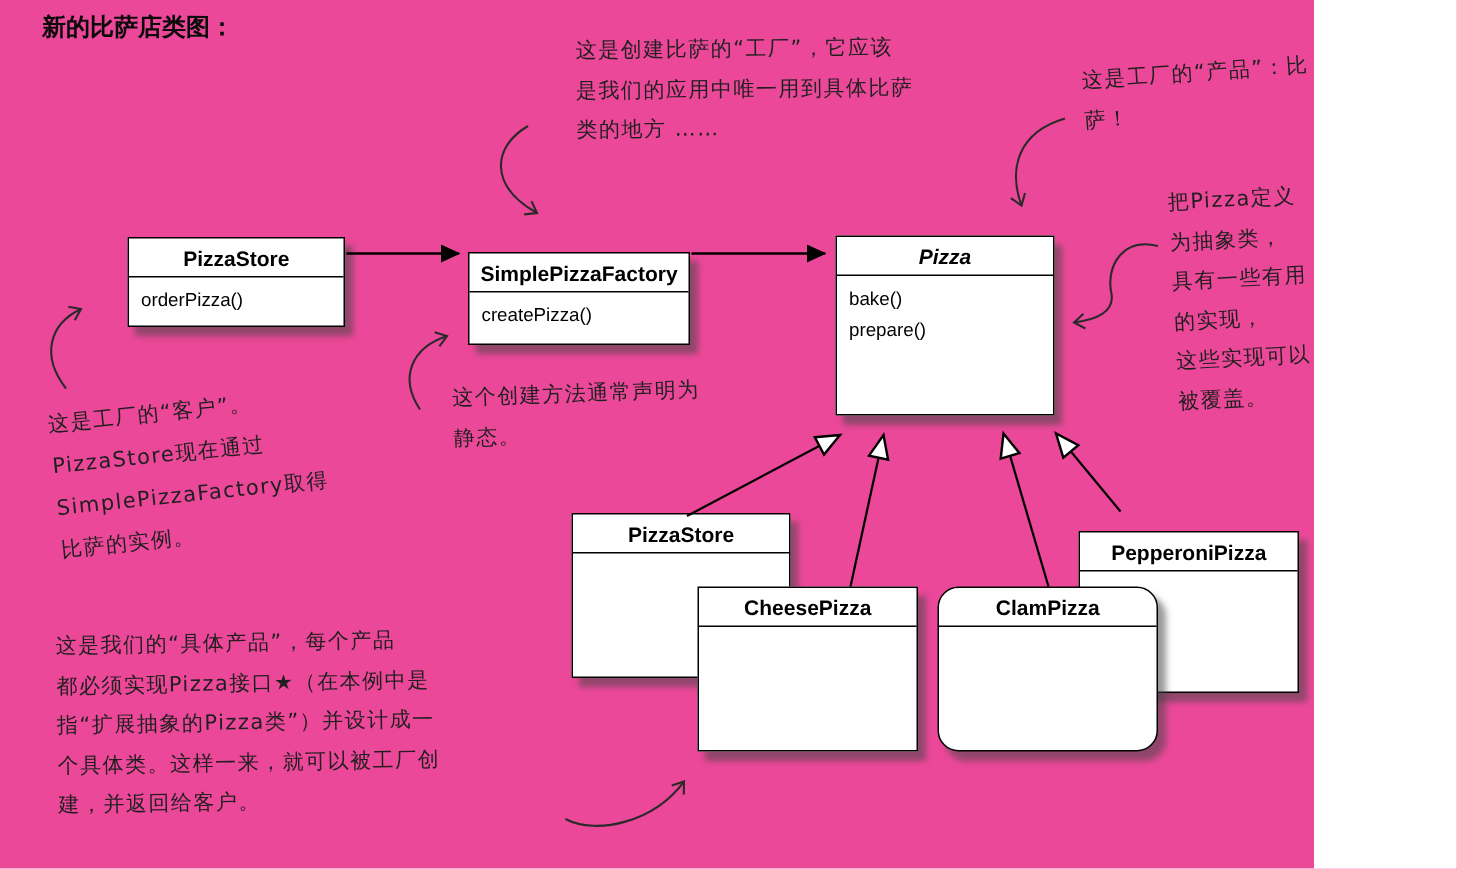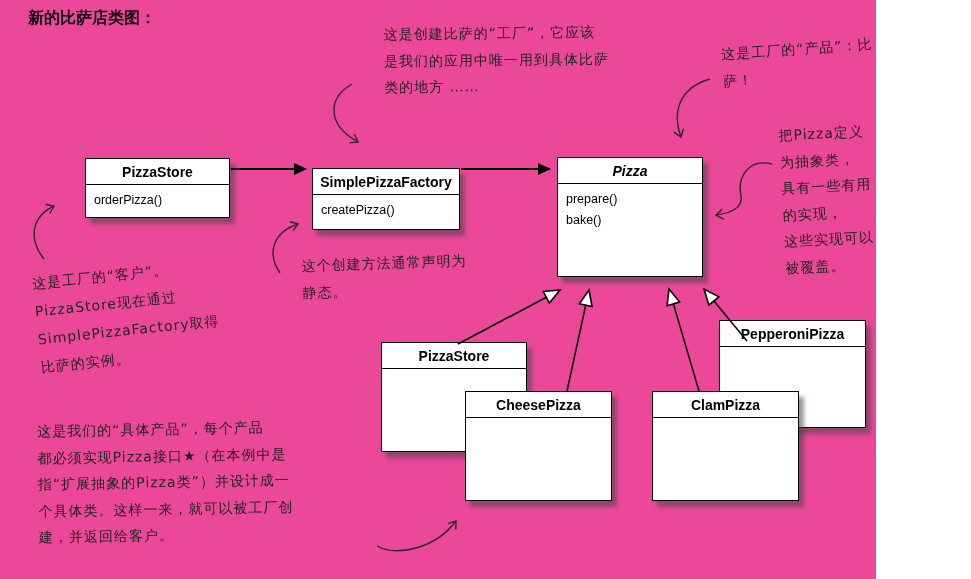--- a/index.html
+++ b/index.html
@@ -27,23 +27,23 @@
   #box-pizzastore .uml-body { height:24px; }
   #box-factory    { left:312px; top:168px; width:146px; }
   #box-factory .uml-body { height:26px; }
   #box-pizza      { left:557px; top:157px; width:144px; }
   #box-pizza .uml-title { font-style:italic; }
   #box-pizza .uml-body { height:84px; }
   #box-cheese     { left:381px; top:342px; width:144px; z-index:3; }
   #box-cheese .uml-body { height:74px; }
   #box-veggie     { left:465px; top:391px; width:145px; z-index:4; }
   #box-veggie .uml-body { height:74px; }
-  #box-pepperoni  { left:719px; top:320px; width:145px; z-index:3; }
+  #box-pepperoni  { left:719px; top:354px; width:145px; z-index:3; }
   #box-pepperoni .uml-body { height:72px; }
-  #box-clam       { left:652px; top:391px; width:145px; z-index:4; }
+  #box-clam       { left:625px; top:391px; width:145px; z-index:4;border-radius:14px; }
   #box-clam .uml-body { height:74px; }
 
   
   .ann {
     position:absolute; white-space:pre-line; color:#1f1f1f;
     font-size:14px; line-height:1.9; letter-spacing:1px;
     font-family:"DejaVu Sans", sans-serif;
   }
   #ann-factory  { left:384px; top:20px;  transform:rotate(-0.6deg); }
   #ann-product  { left:722px; top:36px;  transform:rotate(-4deg); }
@@ -103,22 +103,22 @@
   <div class="uml-box" id="box-factory">
     <div class="uml-title">SimplePizzaFactory</div>
     <div class="uml-body">
       <div class="uml-method">createPizza()</div>
     </div>
   </div>
 
   <div class="uml-box" id="box-pizza">
     <div class="uml-title">Pizza</div>
     <div class="uml-body">
+      <div class="uml-method">bake()</div>
       <div class="uml-method">prepare()</div>
-      <div class="uml-method">bake()</div>
     </div>
   </div>
 
   <div class="uml-box" id="box-cheese">
     <div class="uml-title">PizzaStore</div>
     <div class="uml-body"></div>
   </div>
 
   <div class="uml-box" id="box-veggie">
     <div class="uml-title">CheesePizza</div>

